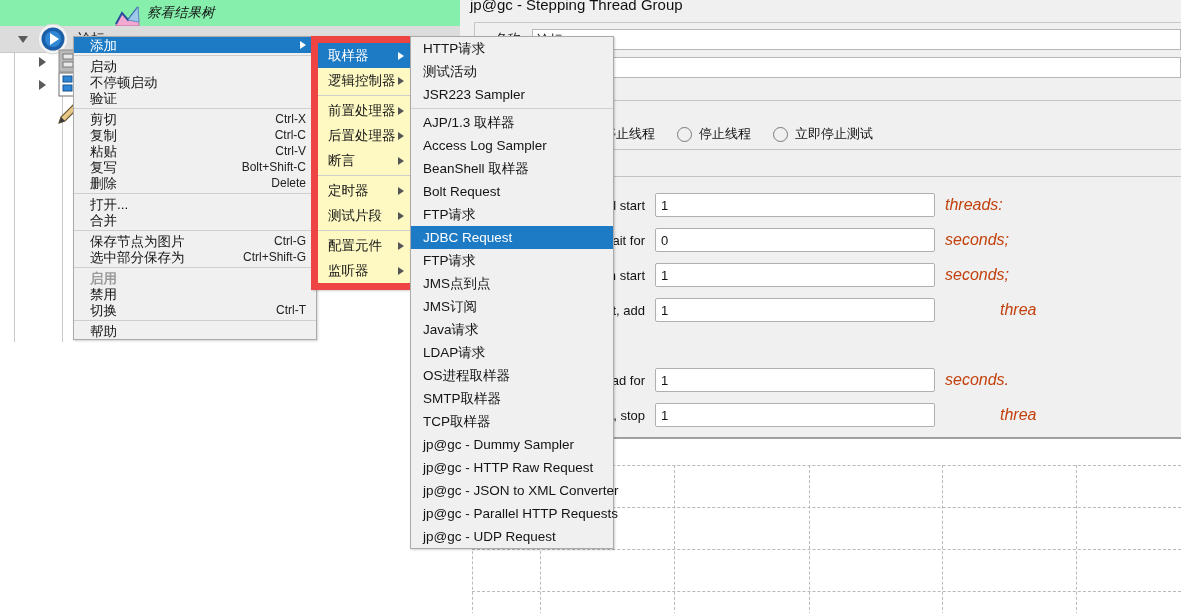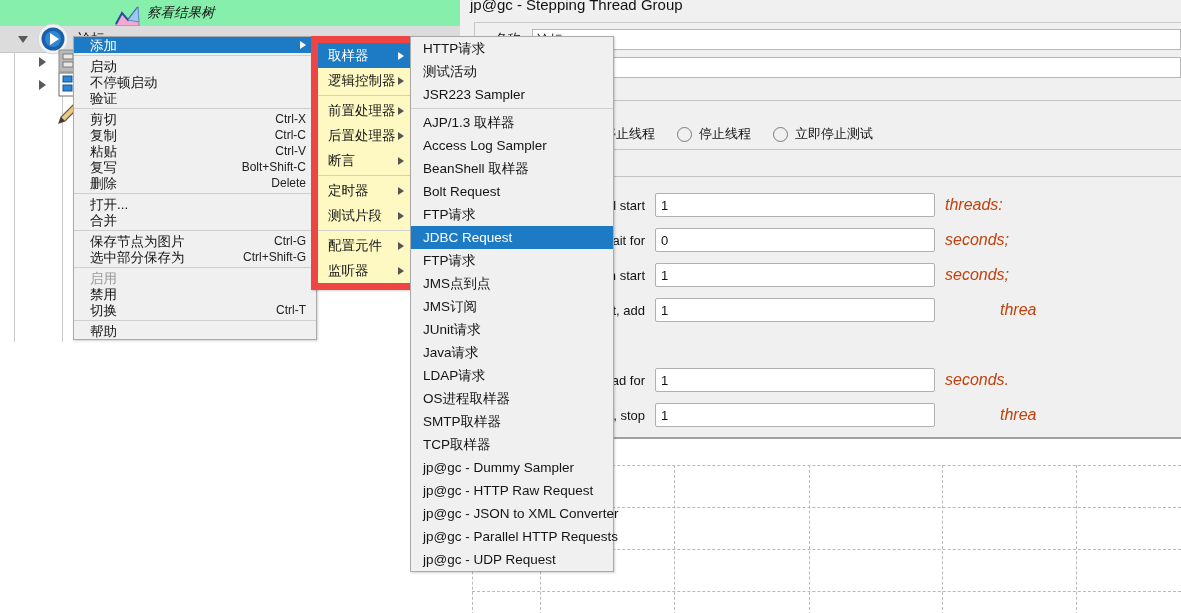--- a/index.html
+++ b/index.html
@@ -20,21 +20,21 @@
   .expander{width:0;height:0;}
   .exp-right{border-left:7px solid #5a5a5a;border-top:5px solid transparent;border-bottom:5px solid transparent;}
   .exp-down{border-top:7px solid #5a5a5a;border-left:5px solid transparent;border-right:5px solid transparent;}
 
   
   #menu1{position:absolute;left:73px;top:36px;width:242px;background:#f0f0f0;
          border:1px solid #aaa;box-shadow:1px 1px 2px rgba(0,0,0,.18);z-index:40;}
   #menu1 .mi{height:16px;line-height:23px;padding:0 10px 0 16px;font-size:13.5px;
              display:flex;align-items:center;justify-content:space-between;white-space:nowrap;color:#141414;}
   #menu1 .mi.sel{background:#1d7ac4;color:#fff;}
-  #menu1 .mi.disabled{color:#9b9b9b;}
+  #menu1 .mi.disabled{color:#9b9b9b;font-weight:bold;}
   #menu1 .accel{font-size:12px;color:#222;margin-left:18px;}
   .sep{height:0;border-top:1px solid #cfcfcf;margin:2px 0;}
   .arrow-r{width:0;height:0;border-left:6px solid #555;border-top:4px solid transparent;border-bottom:4px solid transparent;}
   .mi.sel .arrow-r{border-left-color:#fff;}
 
   
   #menu2{position:absolute;left:311px;top:36px;width:92px;background:#fef9c3;
          border:7px solid #ef4444;box-shadow:1px 1px 2px rgba(0,0,0,.18);z-index:50;}
   #menu2 .mi{height:25px;line-height:25px;padding:0 6px 0 10px;font-size:13.5px;
              display:flex;align-items:center;justify-content:space-between;white-space:nowrap;color:#141414;}
@@ -400,23 +400,20 @@
     <div class="mi">
       <span>FTP请求</span>
     </div>
     <div class="mi">
       <span>JMS点到点</span>
     </div>
     <div class="mi">
       <span>JMS订阅</span>
     </div>
     <div class="mi">
-      <span>JUnit请求</span>
-    </div>
-    <div class="mi">
       <span>Java请求</span>
     </div>
     <div class="mi">
       <span>LDAP请求</span>
     </div>
     <div class="mi">
       <span>OS进程取样器</span>
     </div>
     <div class="mi">
       <span>SMTP取样器</span>

